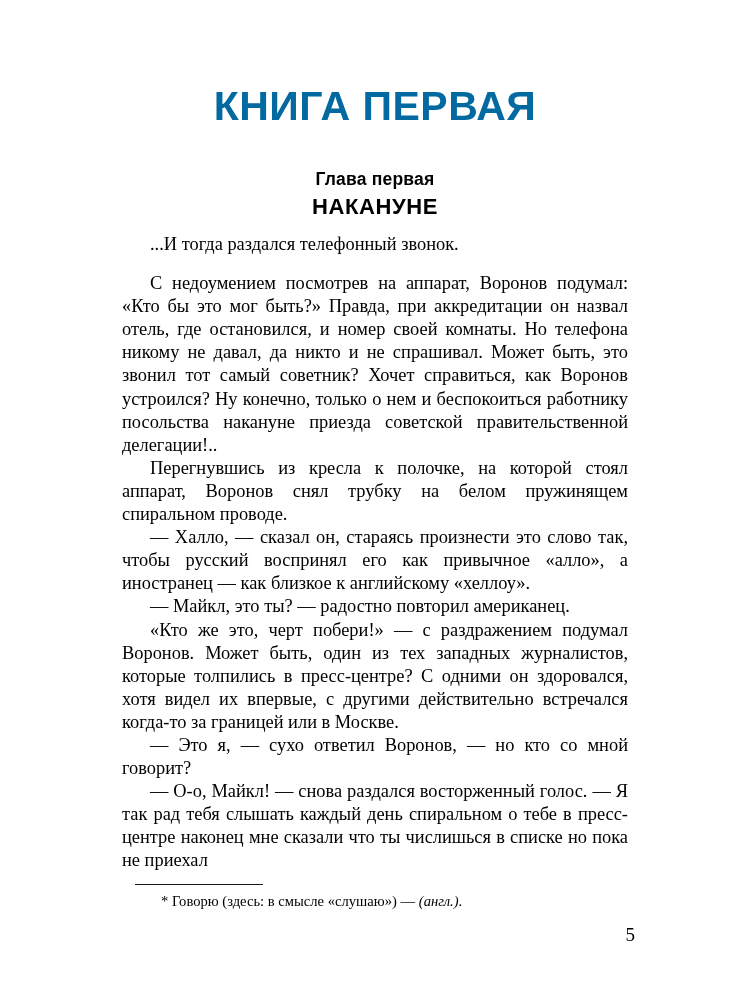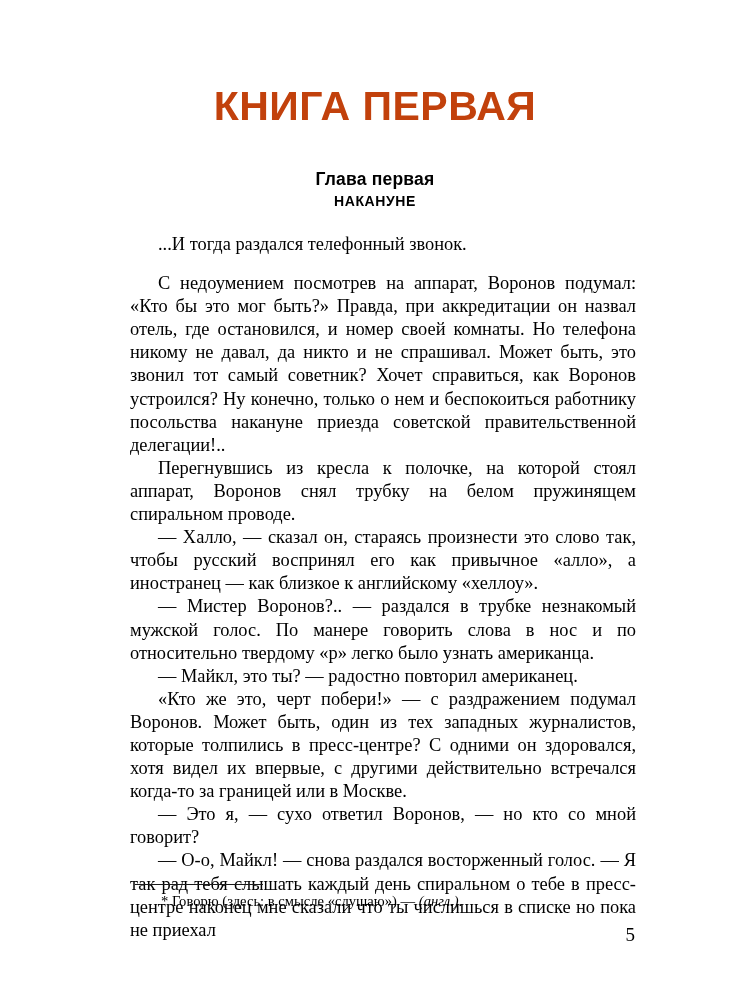--- a/index.html
+++ b/index.html
@@ -28,21 +28,21 @@
     position: absolute;
     top: 58px;
     left: 0;
     width: 750px;
     text-align: center;
     font-family: "Liberation Sans", "DejaVu Sans", sans-serif;
     font-weight: bold;
     font-size: 41px;
     letter-spacing: 0.5px;
     line-height: 1.05;
-    color: #c2410c;
+    color: #0369a1;
   }
 
   
   .chapter-head {
     position: absolute;
     top: 168px;
     left: 0;
     width: 750px;
     text-align: center;
     font-family: "Liberation Sans", "DejaVu Sans", sans-serif;
@@ -50,31 +50,31 @@
     color: #000;
   }
   .chapter-label {
     display: block;
     font-size: 17.5px;
     line-height: 1.33;
     letter-spacing: 0.2px;
   }
   .chapter-title {
     display: block;
-    font-size: 14px;
+    font-size: 22px;
     line-height: 1.33;
     letter-spacing: 0.6px;
     margin-top: 1px;
   }
 
   
   .body-column {
     position: absolute;
     top: 233px;
-    left: 130px;
+    left: 122px;
     width: 506px;
     font-size: 18.4px;
     line-height: 23.1px;
     text-align: justify;
     text-justify: inter-word;
     hyphens: manual;
     color: #000;
   }
   .body-column p {
     margin: 0;
@@ -140,21 +140,20 @@
   <div class="body-column">
 
     <p class="gap-after">...И тогда раздался телефонный звонок.</p>
 
     <p>С недоумением посмотрев на аппарат, Воронов подумал: «Кто бы это мог быть?» Правда, при аккредитации он назвал отель, где остановился, и номер своей комнаты. Но телефона никому не давал, да никто и не спрашивал. Может быть, это звонил тот самый советник? Хочет справиться, как Воронов устроился? Ну конечно, только о нем и беспокоиться работнику посольства накануне приезда советской правительственной делегации!..</p>
 
     <p>Перегнувшись из кресла к полочке, на которой стоял аппарат, Воронов снял трубку на белом пружинящем спиральном проводе.</p>
 
     <p>— Халло, — сказал он, стараясь произнести это слово так, чтобы русский воспринял его как привычное «алло», а иностранец — как близкое к английскому «хеллоу».</p>
 
-    <p>— Мистер Воронов?.. — раздался в трубке незнакомый мужской голос. По манере говорить слова в нос и по относительно твердому «р» легко было узнать американца.</p>
 
 
     <p>— Майкл, это ты? — радостно повторил американец.</p>
 
     <p>«Кто же это, черт побери!» — с раздражением подумал Воронов. Может быть, один из тех западных журналистов, которые толпились в пресс-центре? С одними он здоровался, хотя видел их впервые, с другими действительно встречался когда-то за границей или в Москве.</p>
 
     <p>— Это я, — сухо ответил Воронов, — но кто со мной говорит?</p>
 
     <p>— О-о, Майкл! — снова раздался восторженный голос. — Я так рад тебя слышать каждый день спиральном о тебе в пресс-центре наконец мне сказали что ты числишься в списке но пока не приехал</p>
 

